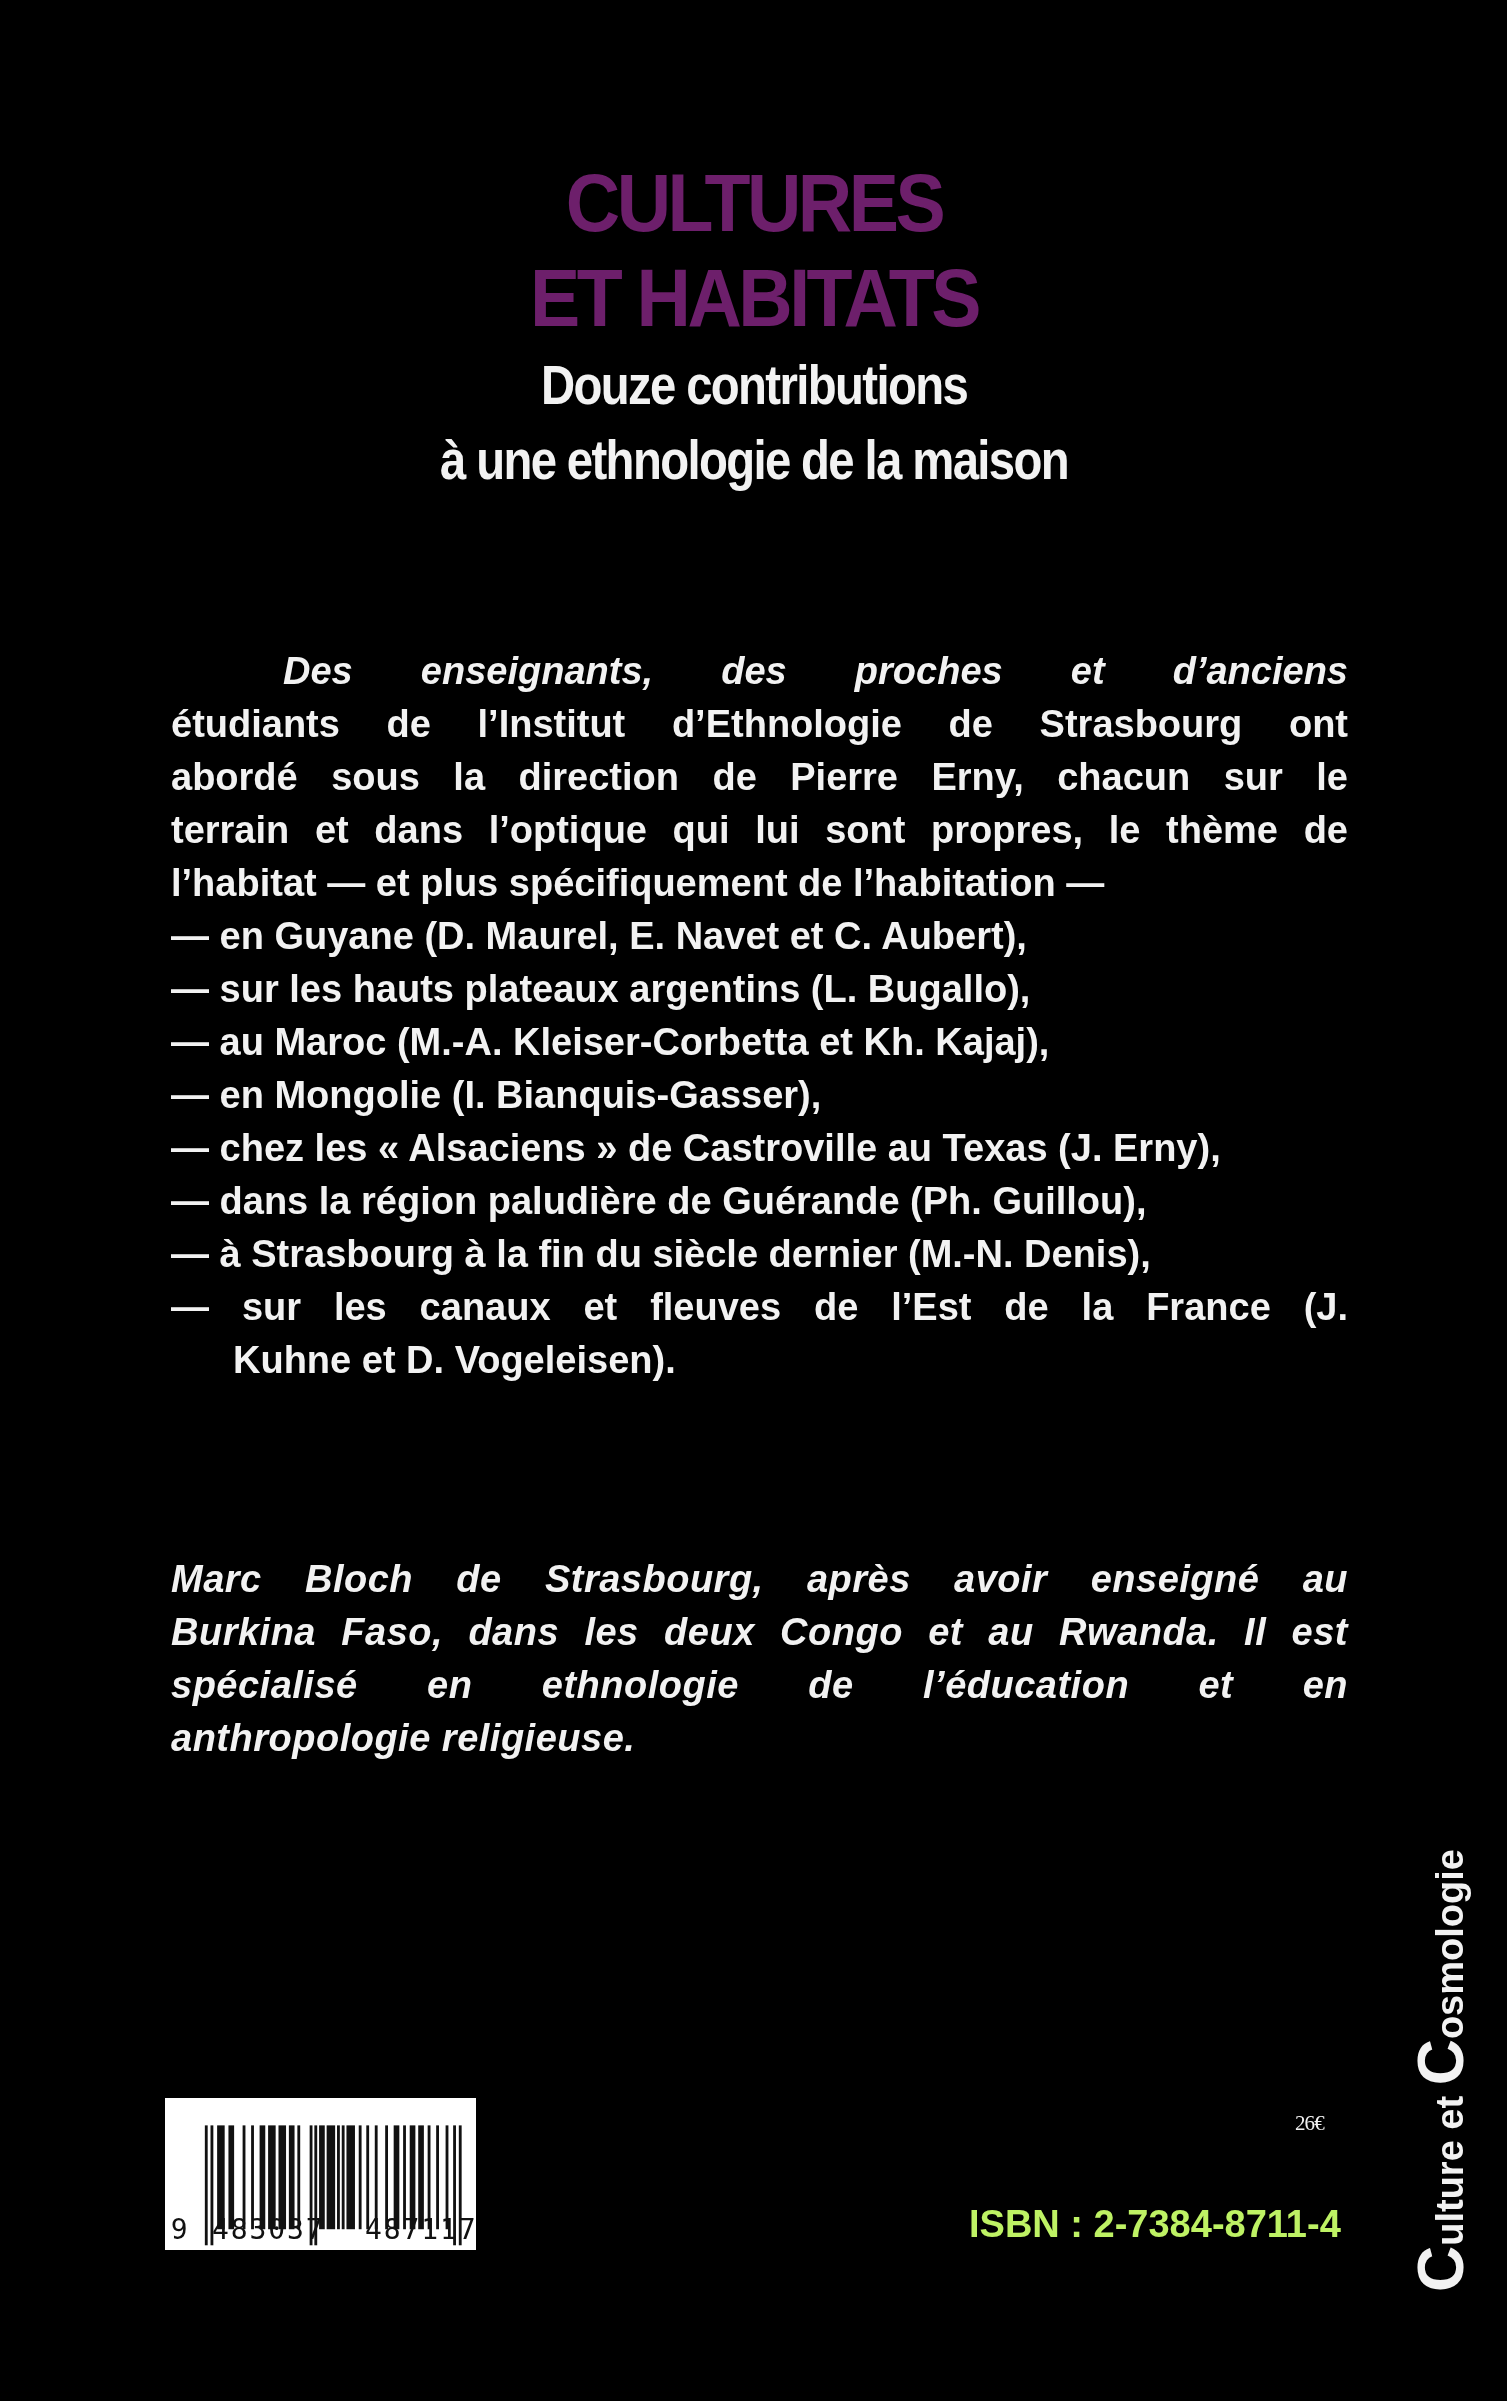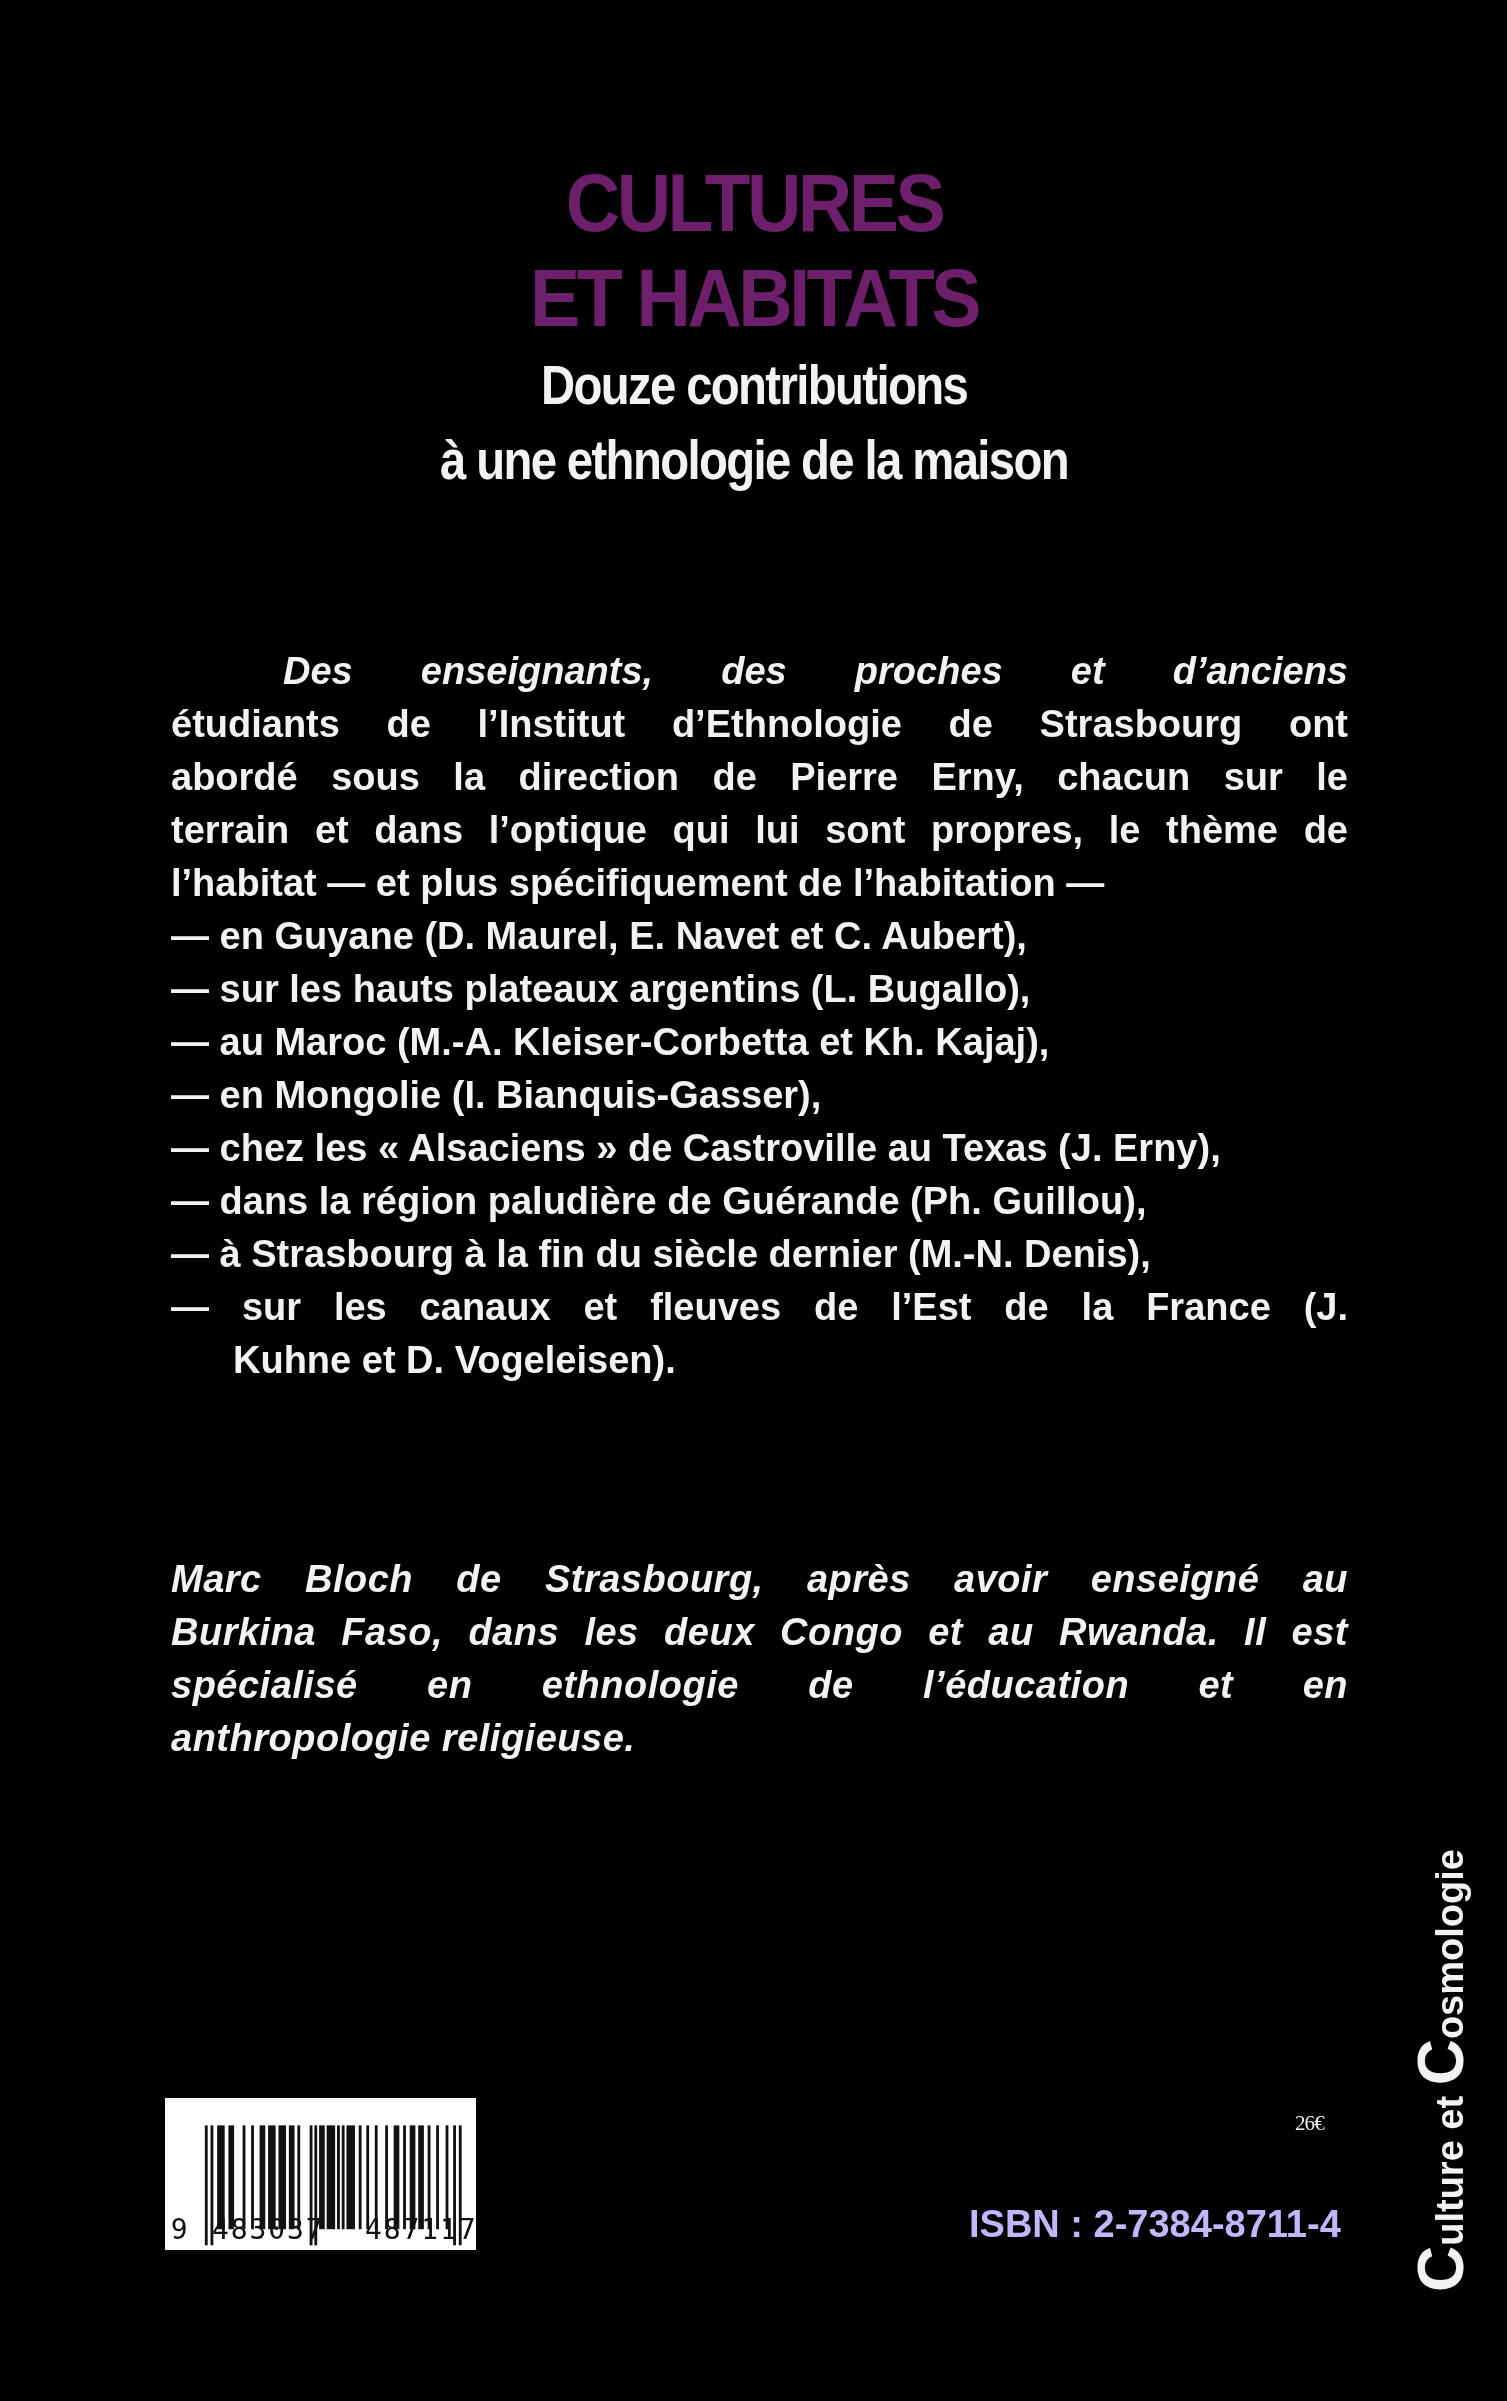--- a/index.html
+++ b/index.html
@@ -115,21 +115,21 @@
       color: #f2f2f2;
       letter-spacing: -0.9px;
     }
     #isbn {
       position: absolute;
       left: 969px;
       top: 2203px;
       font-family: "Liberation Sans", sans-serif;
       font-weight: bold;
       font-size: 38px;
-      color: #c4b5fd;
+      color: #bef264;
       white-space: nowrap;
     }
     #series {
       position: absolute;
       left: 1408px;
       top: 2292px;
       transform-origin: 0 0;
       transform: rotate(-90deg);
       white-space: nowrap;
       font-family: "Liberation Sans", sans-serif;

